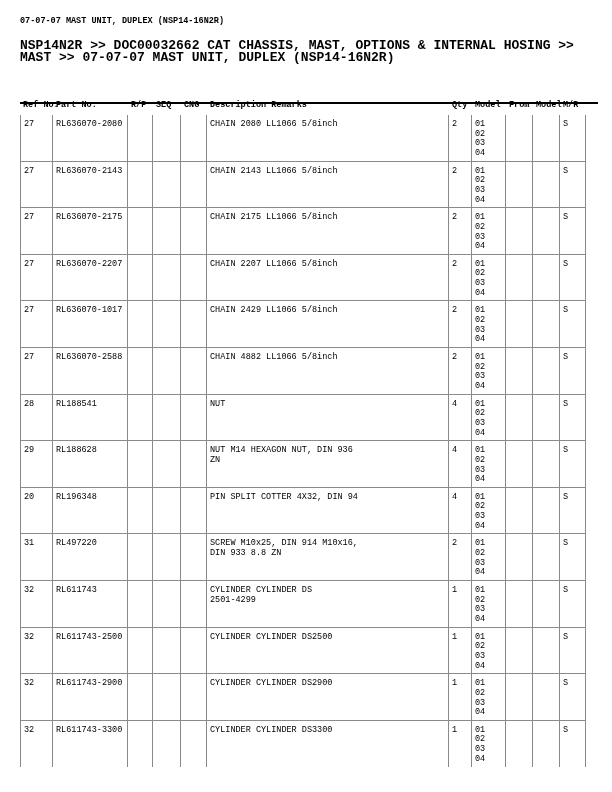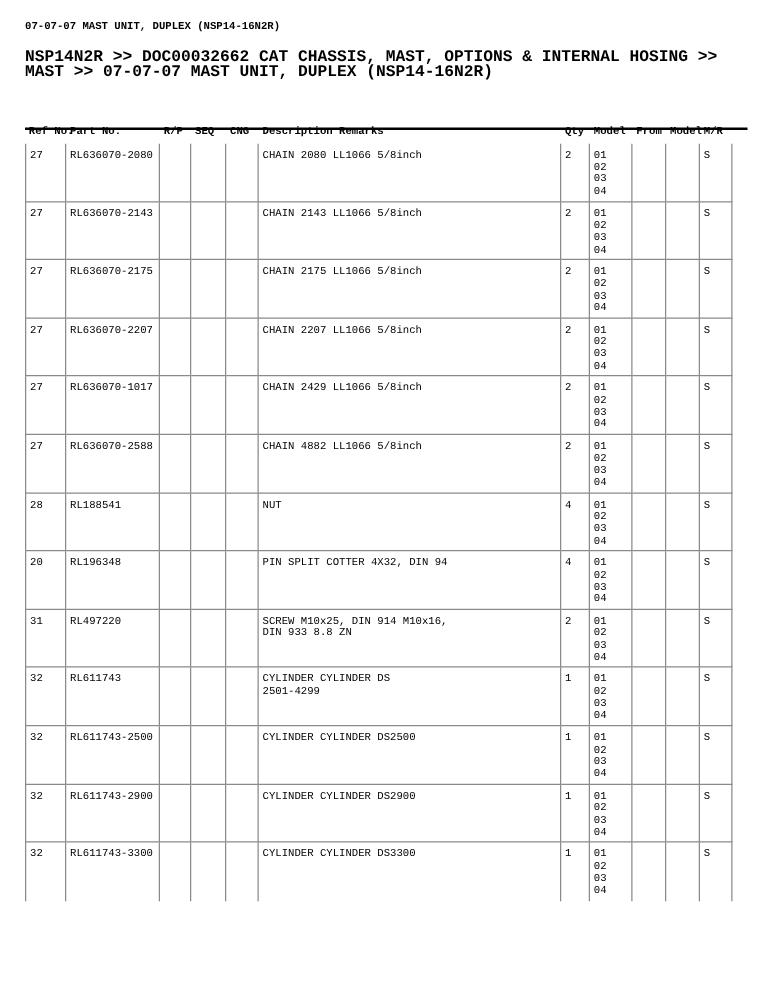--- a/index.html
+++ b/index.html
@@ -161,20 +161,37 @@
     <td>4</td>
     <td>01
 02
 03
 04</td>
     <td></td>
     <td></td>
     <td>S</td>
   </tr>
         <tr>
+    <td>29</td>
+    <td>RL188628</td>
+    <td></td>
+    <td></td>
+    <td></td>
+    <td>NUT M14 HEXAGON NUT, DIN 936
+ZN</td>
+    <td>4</td>
+    <td>01
+02
+03
+04</td>
+    <td></td>
+    <td></td>
+    <td>S</td>
+  </tr>
+        <tr>
     <td>20</td>
     <td>RL196348</td>
     <td></td>
     <td></td>
     <td></td>
     <td>PIN SPLIT COTTER 4X32, DIN 94</td>
     <td>4</td>
     <td>01
 02
 03

